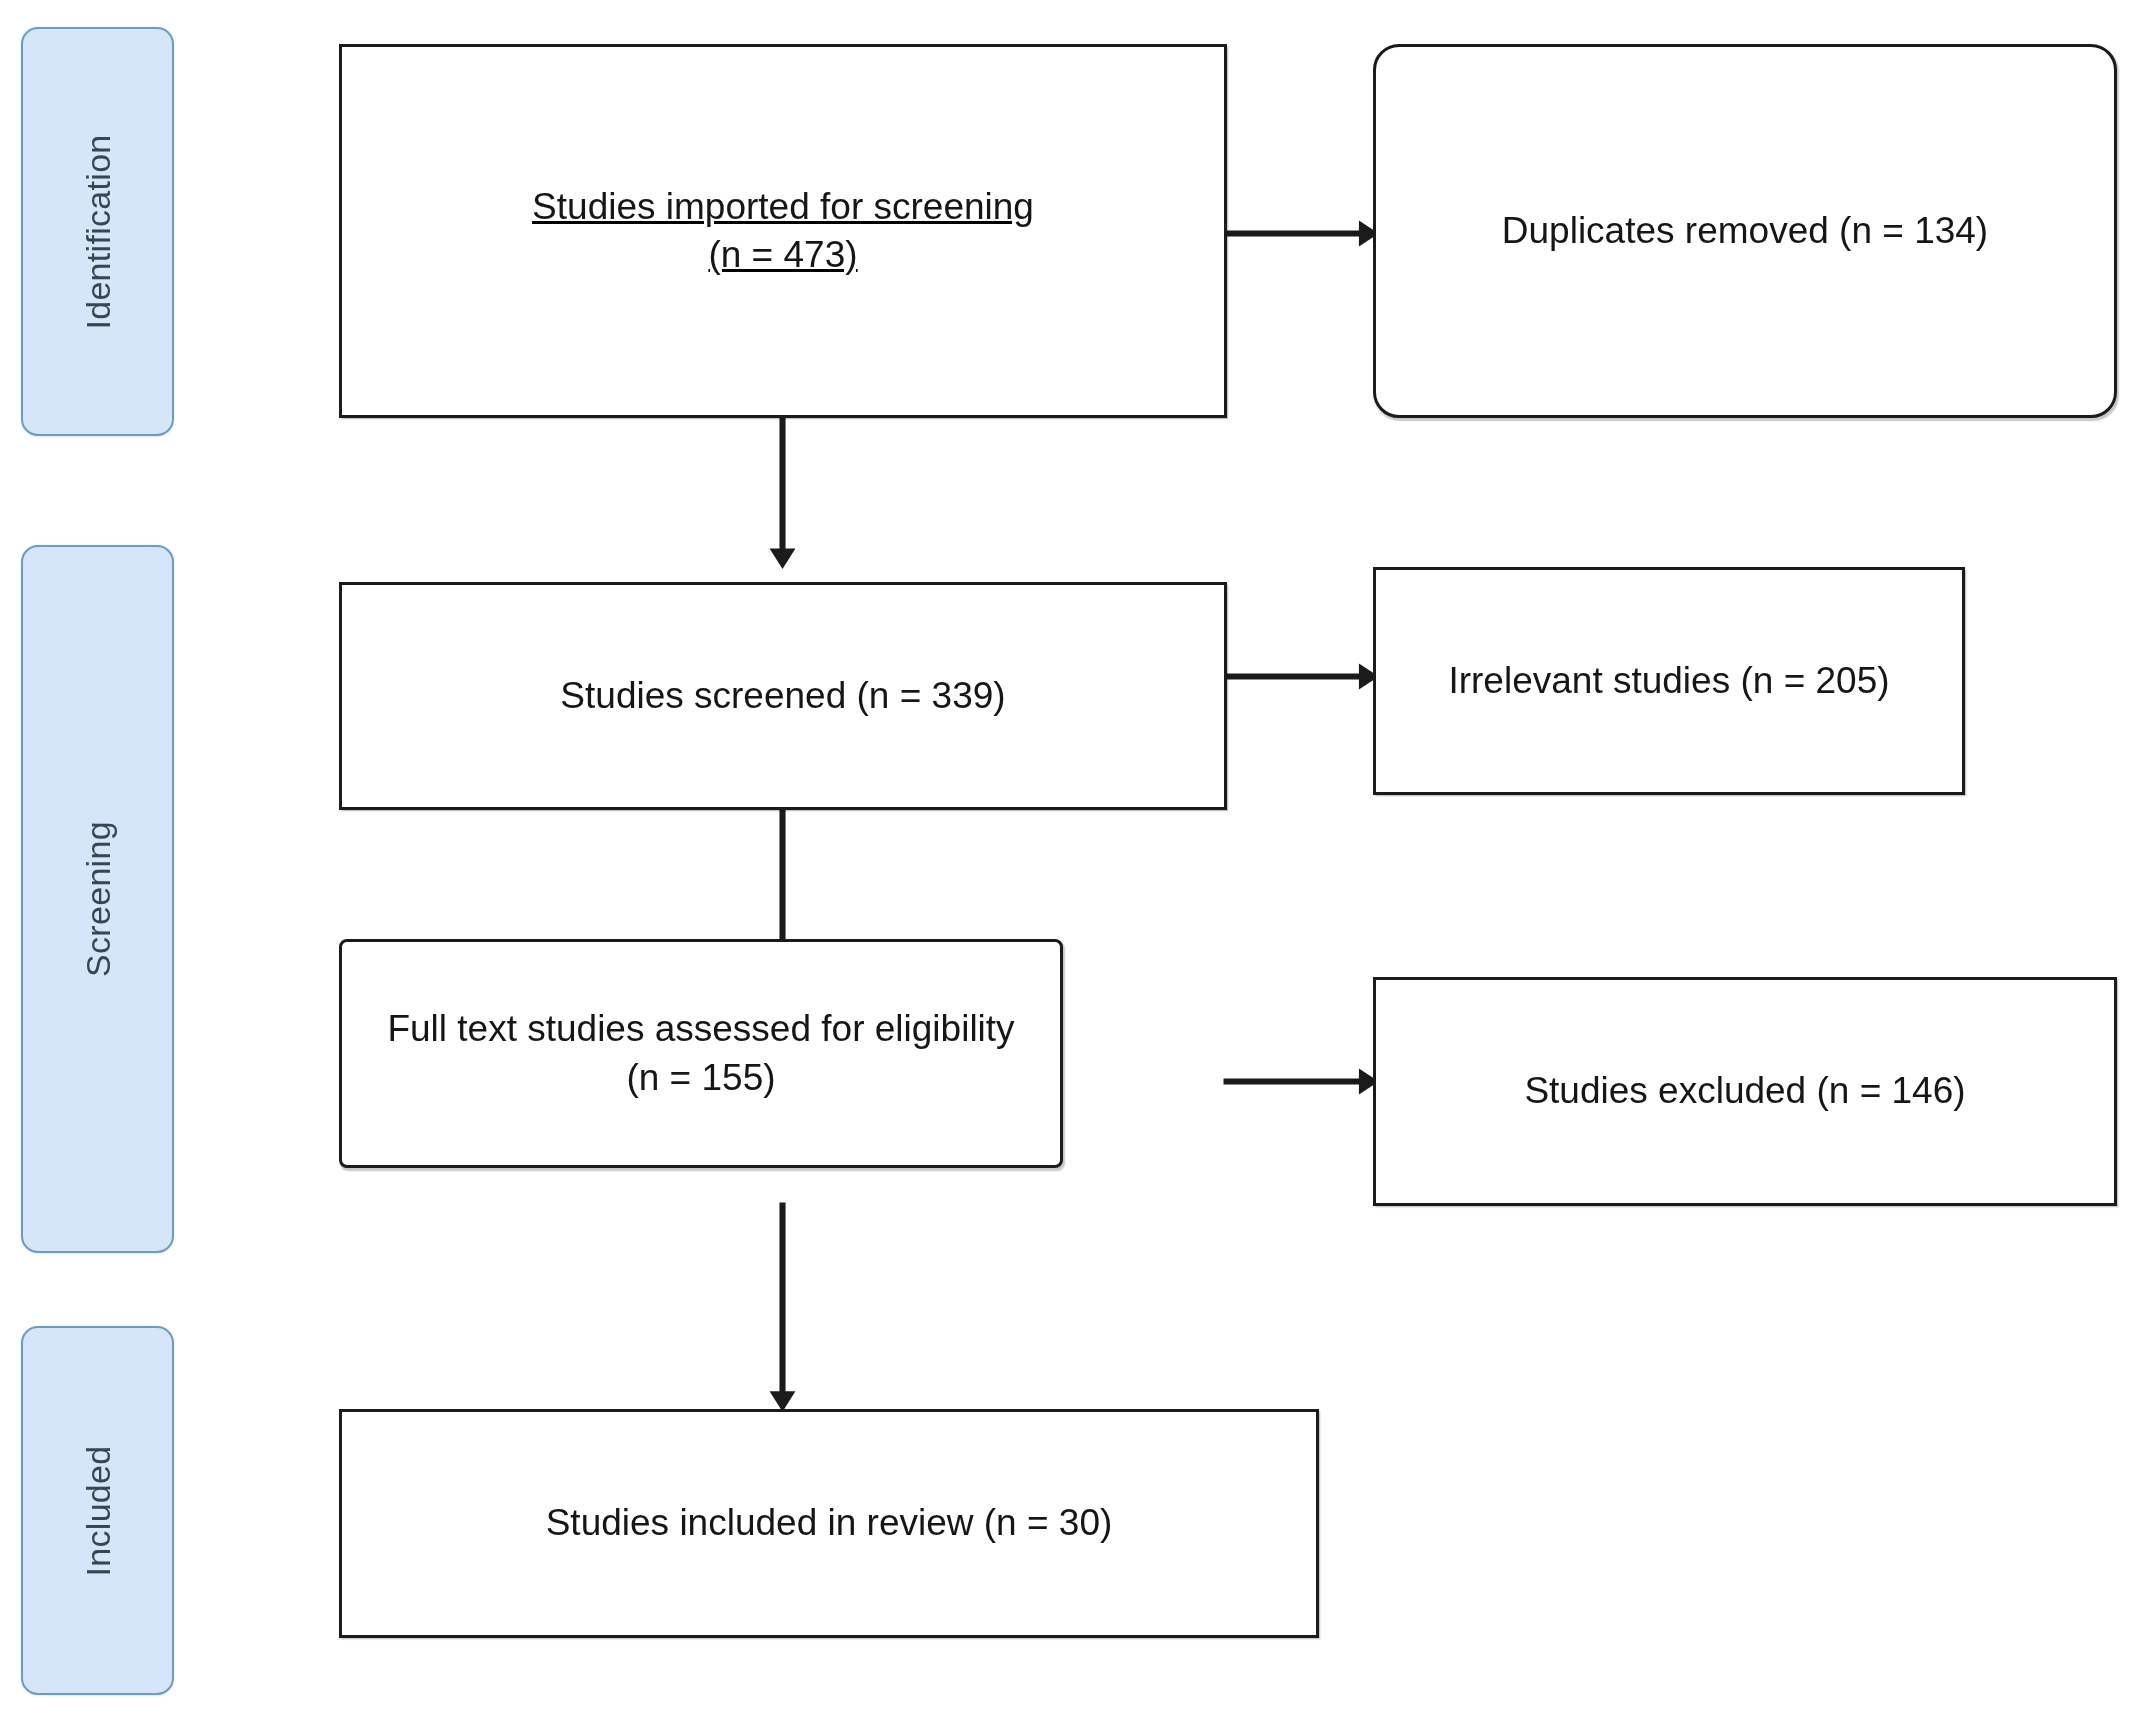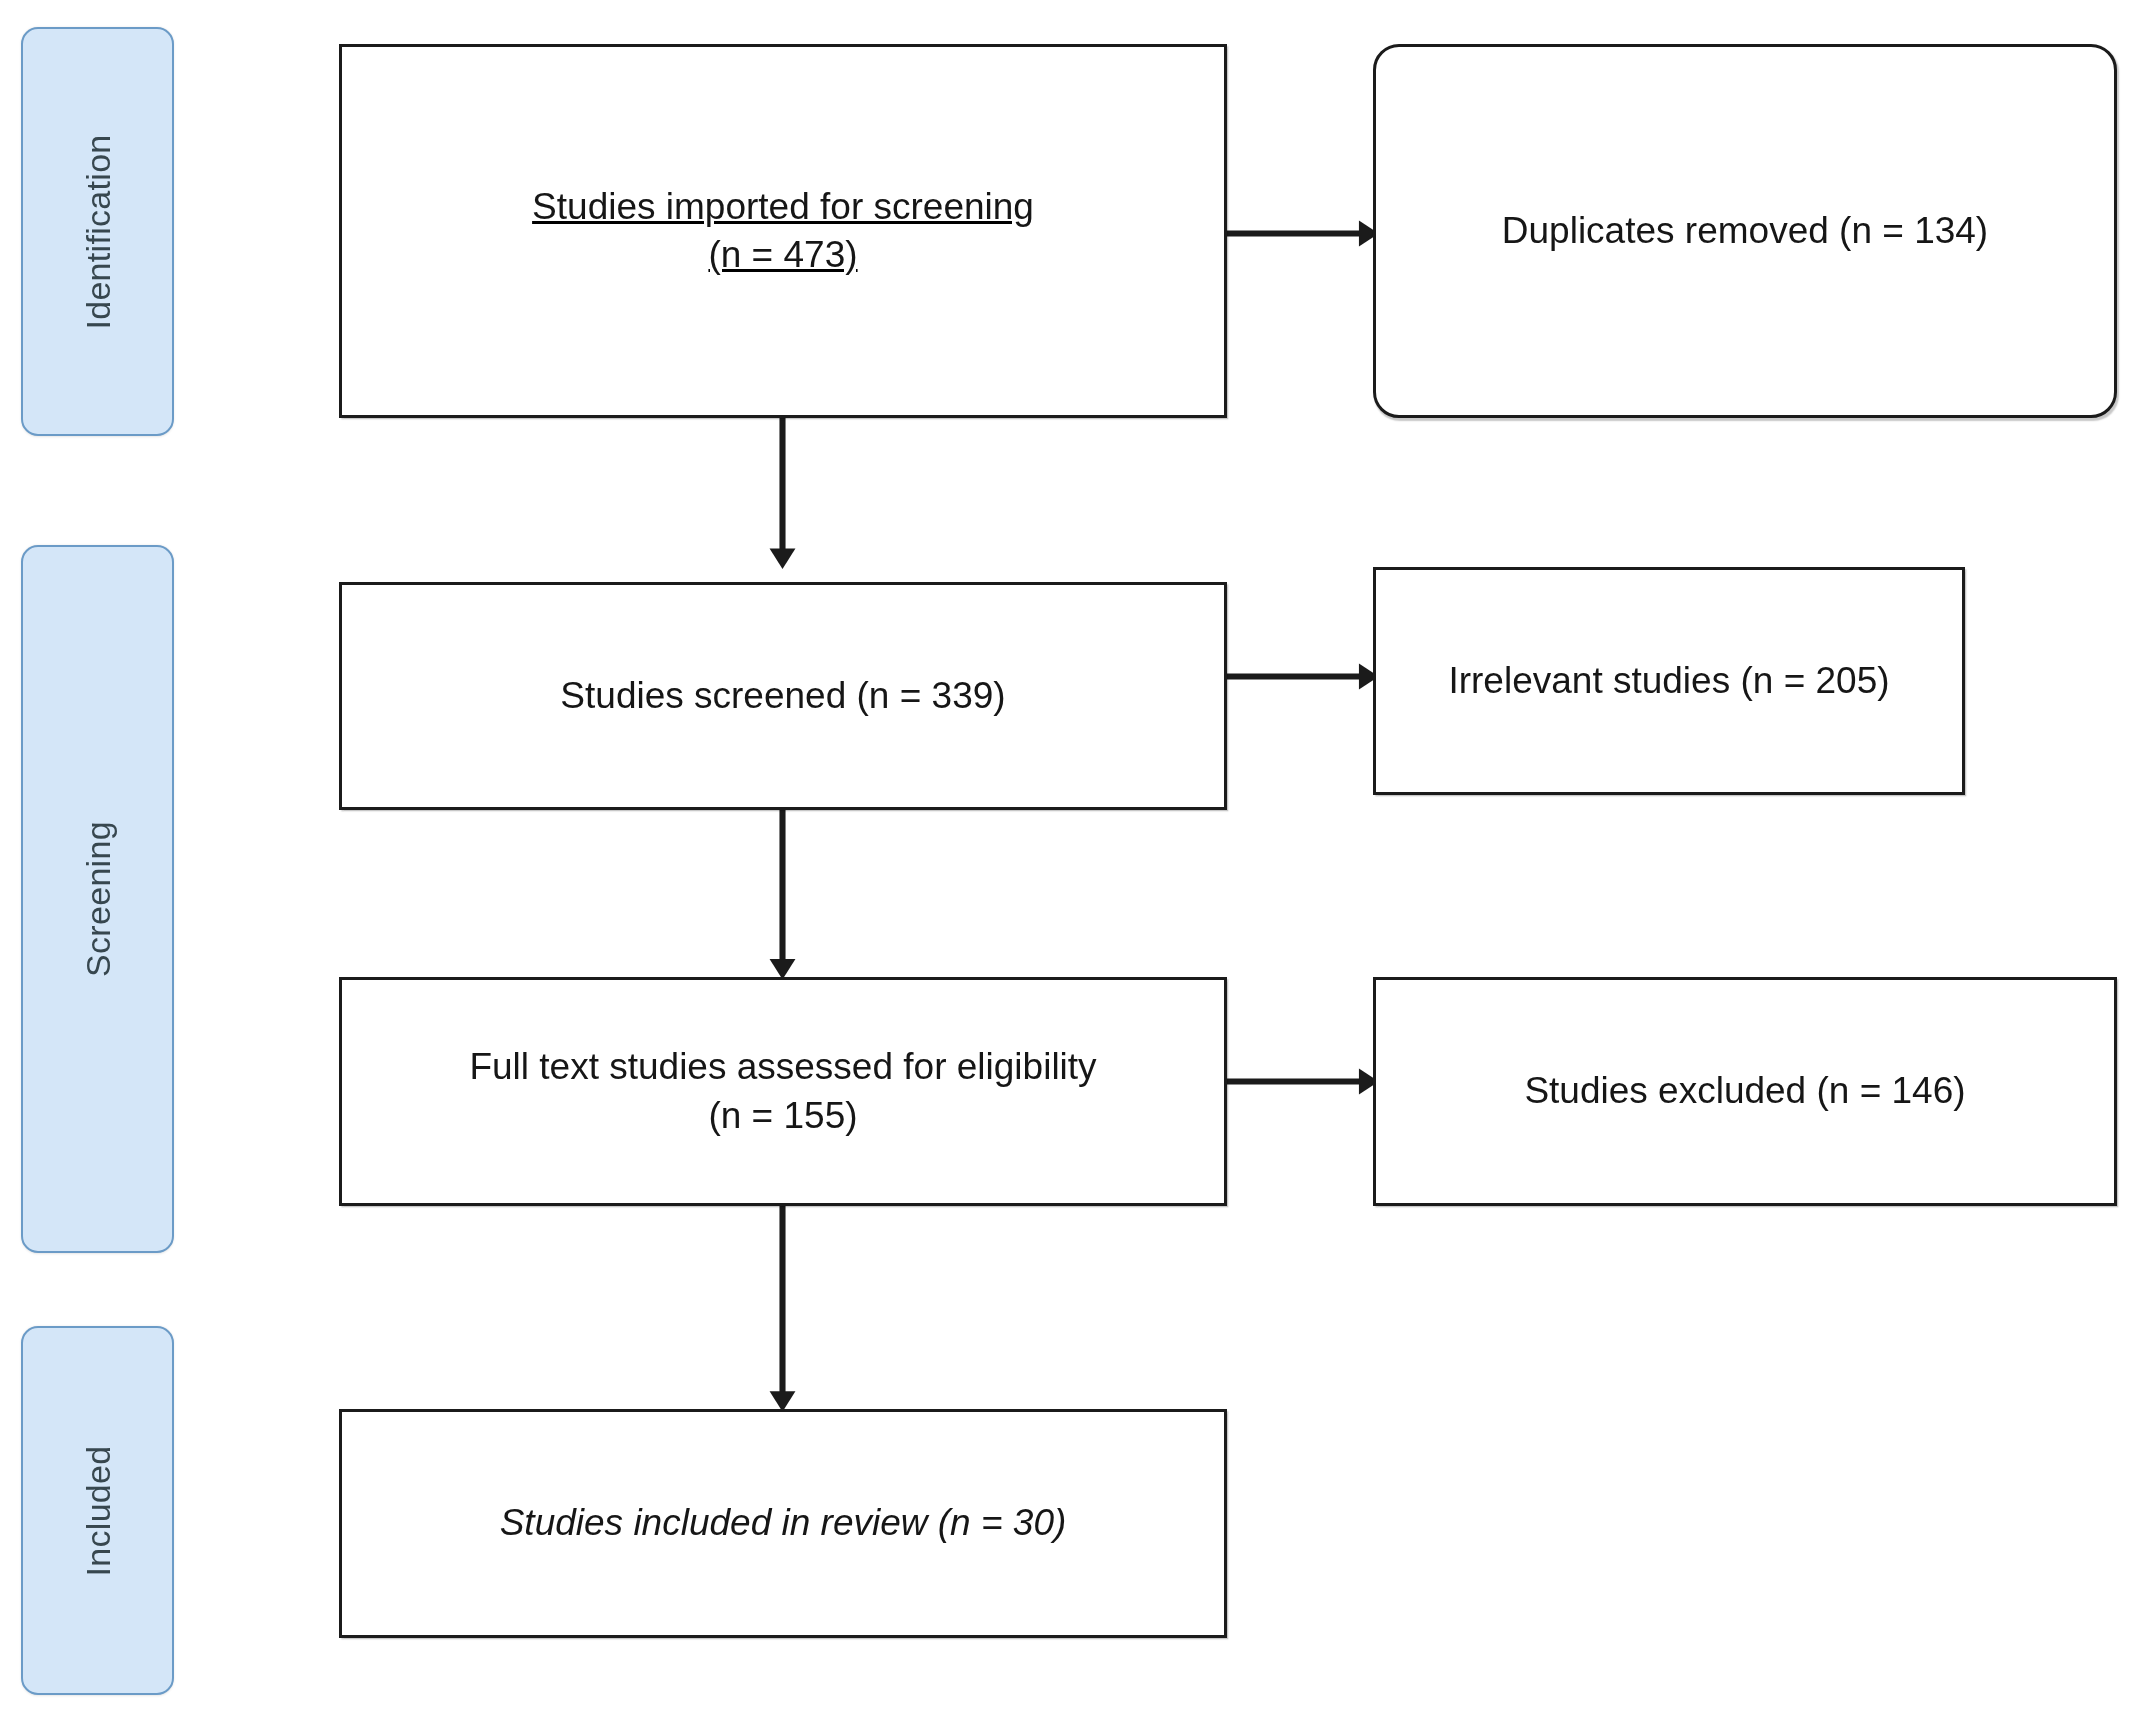--- a/index.html
+++ b/index.html
@@ -148,33 +148,33 @@
       <span>Studies screened (n = 339)</span>
     </div>
   </div>
 
   <div class="flow-box" style="left:1373px; top:567px; width:592px; height:228px;align-items:center;">
     <div class="flow-box-text">
       <span>Irrelevant studies (n = 205)</span>
     </div>
   </div>
 
-  <div class="flow-box" style="left:339px; top:977px; width:888px; height:229px;">
+  <div class="flow-box" style="left:339px; top:939px; width:724px; height:229px;border-radius:8px;">
     <div class="flow-box-text">
       <span>Full text studies assessed for eligibility</span><br>
       <span>(n = 155)</span>
     </div>
   </div>
 
   <div class="flow-box" style="left:1373px; top:977px; width:744px; height:229px;">
     <div class="flow-box-text">
       <span>Studies excluded (n = 146)</span>
     </div>
   </div>
 
-  <div class="flow-box" style="left:339px; top:1409px; width:888px; height:229px;font-style:italic;">
+  <div class="flow-box" style="left:339px; top:1409px; width:980px; height:229px;">
     <div class="flow-box-text">
       <span>Studies included in review (n = 30)</span>
     </div>
   </div>
 
 </div>
 
 
 </body></html>

